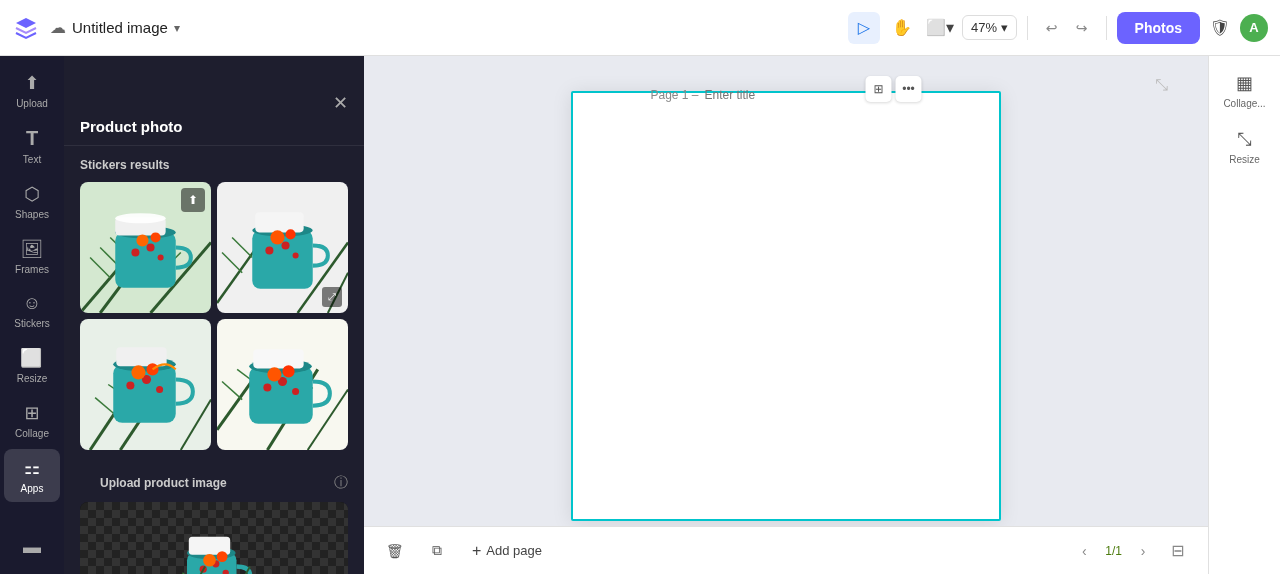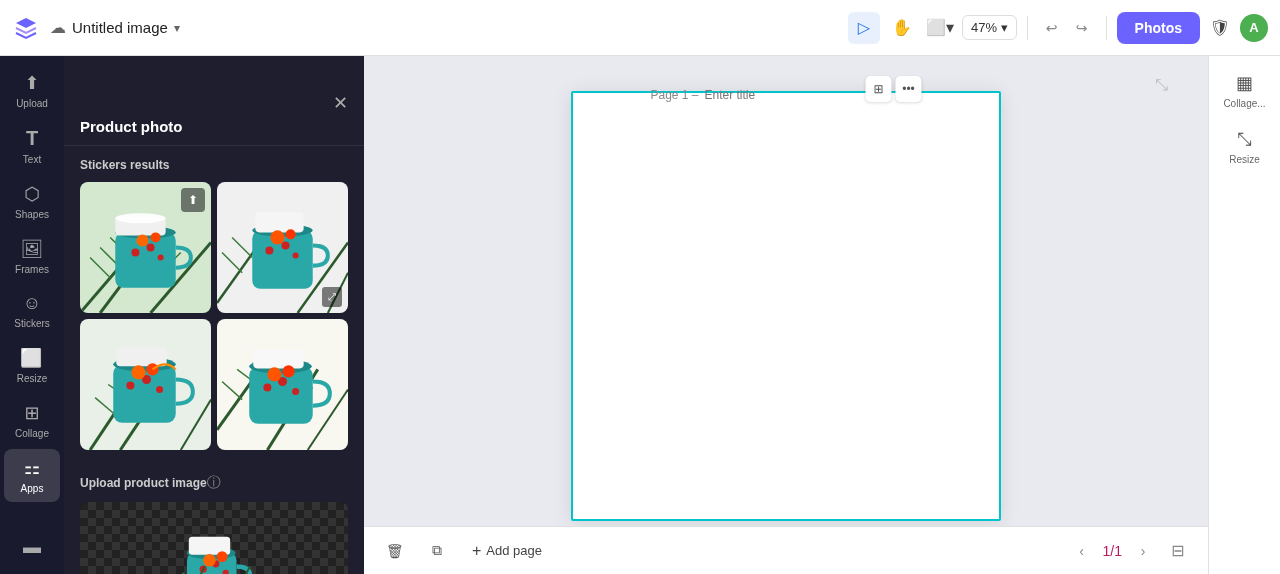--- a/index.html
+++ b/index.html
@@ -79,21 +79,21 @@
       color: white; font-size: 12px;
     }
     .result-thumb-expand {
       position: absolute; bottom: 6px; right: 6px;
       width: 20px; height: 20px; background: rgba(0,0,0,0.5);
       border-radius: 3px; display: flex; align-items: center; justify-content: center;
       color: white; font-size: 10px;
     }
 
     .upload-section { padding: 12px 16px; }
-    .upload-header { display: flex; align-items: center; margin-bottom: 10px; }
+    .upload-header { display: flex; align-items: center; justify-content: space-between; margin-bottom: 10px; margin-left: 20px; }
     .upload-title { font-size: 12px; font-weight: 600; color: #ccc; }
     .upload-info-icon { color: #888; font-size: 14px; cursor: pointer; }
 
     .upload-preview {
       background: #111; border-radius: 8px; overflow: hidden;
       position: relative; height: 120px; display: flex; align-items: center; justify-content: center;
     }
     .checker-bg {
       width: 100%; height: 100%; position: absolute; top: 0; left: 0;
       background-image: linear-gradient(45deg, #333 25%, transparent 25%),
@@ -175,21 +175,21 @@
       display: flex; align-items: center; gap: 5px;
       border: none; background: transparent; cursor: pointer;
       color: #444; font-size: 13px; padding: 5px 8px; border-radius: 5px;
     }
     .bottom-right { margin-left: auto; display: flex; align-items: center; gap: 8px; }
     .page-nav-btn {
       width: 26px; height: 26px; border: none; background: transparent;
       cursor: pointer; color: #888; font-size: 14px; display: flex;
       align-items: center; justify-content: center; border-radius: 4px;
     }
-    .page-indicator { font-size: 14px; color: #be185d; }
+    .page-indicator { font-size: 12px; color: #4d7c0f; }
     .bottom-grid-btn { width: 28px; height: 28px; border: none; background: transparent; cursor: pointer; color: #888; font-size: 16px; display: flex; align-items: center; justify-content: center; }
 
     
     .right-panel {
       width: 72px; background: #fff; border-left: 1px solid #e0e0e0;
       display: flex; flex-direction: column; align-items: center; padding: 8px 0; gap: 4px; flex-shrink: 0;
     }
     .right-panel-item {
       display: flex; flex-direction: column; align-items: center; gap: 4px;
       width: 60px; padding: 8px 4px; border-radius: 8px; cursor: pointer; color: #555;

